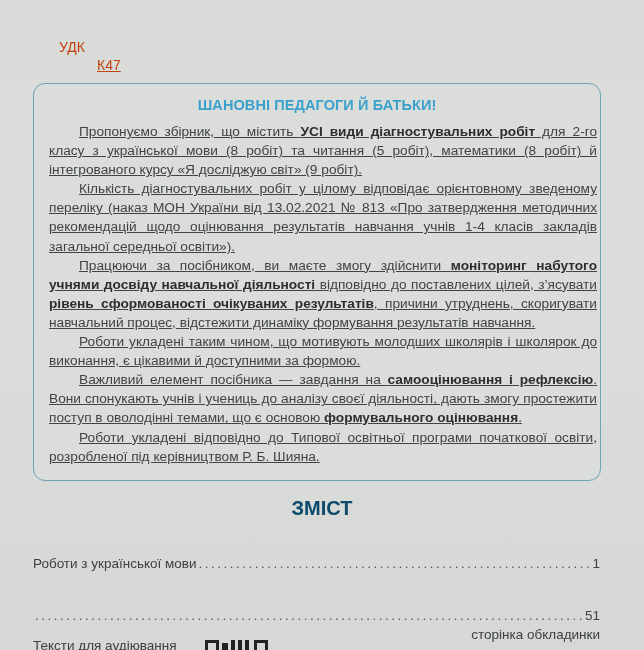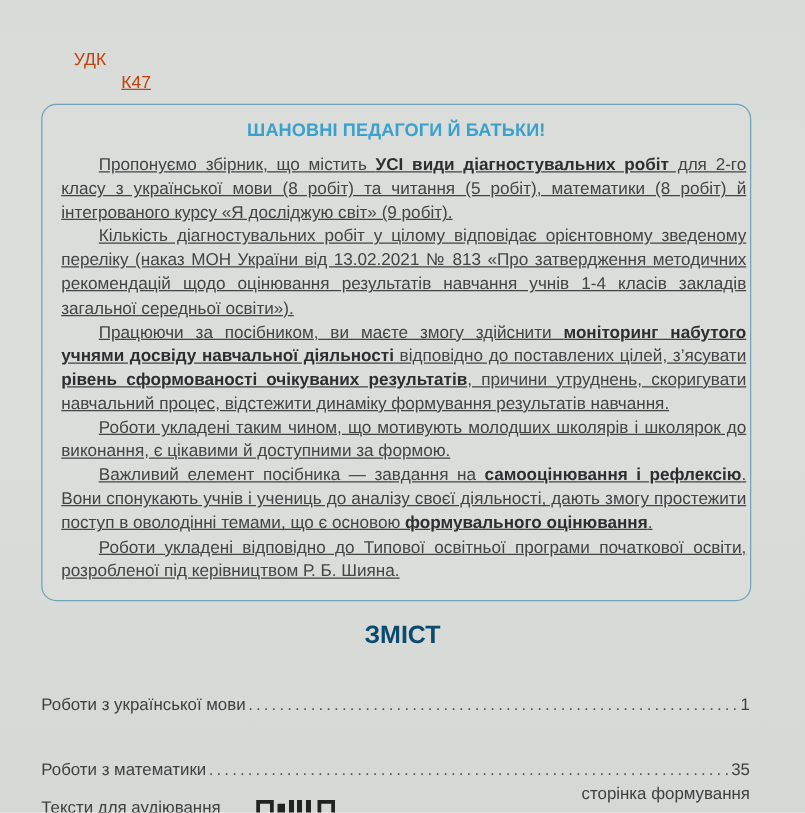--- a/index.html
+++ b/index.html
@@ -78,35 +78,34 @@
 
 <div class="toc-title">ЗМІСТ</div>
 
 <div class="toc" id="toc">
     <div class="toc-row">
       <span class="t">Роботи з української мови</span>
       <span class="dots"></span>
       <span class="p">1</span>
     </div>
     <div class="toc-row">
-      <span class="t">Роботи з математики</span>
       <span class="dots"></span>
-      <span class="p">35</span>
+      <span class="p">51</span>
     </div>
     <div class="toc-row">
       <span class="dots"></span>
       <span class="p">65</span>
     </div>
     <div class="toc-row">
       <span class="dots"></span>
       <span class="p">Третя</span>
     </div>
   </div>
 
-<div class="toc-cont">сторінка формування</div>
+<div class="toc-cont">сторінка обкладинки</div>
 
 <div class="audio">Тексти для аудіювання</div>
 <div class="qr">
   <span></span>
     <i></i>
     <b></b>
     <span></span>
 </div>
 
 </body></html>

